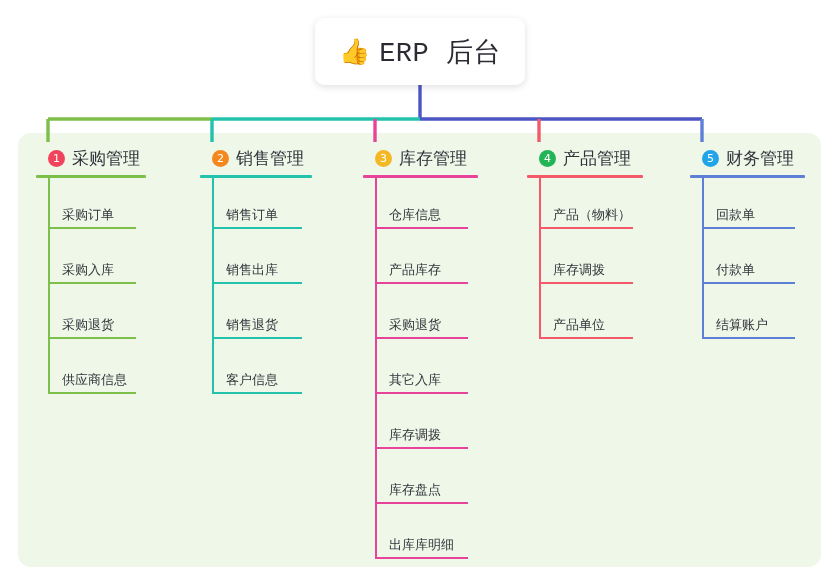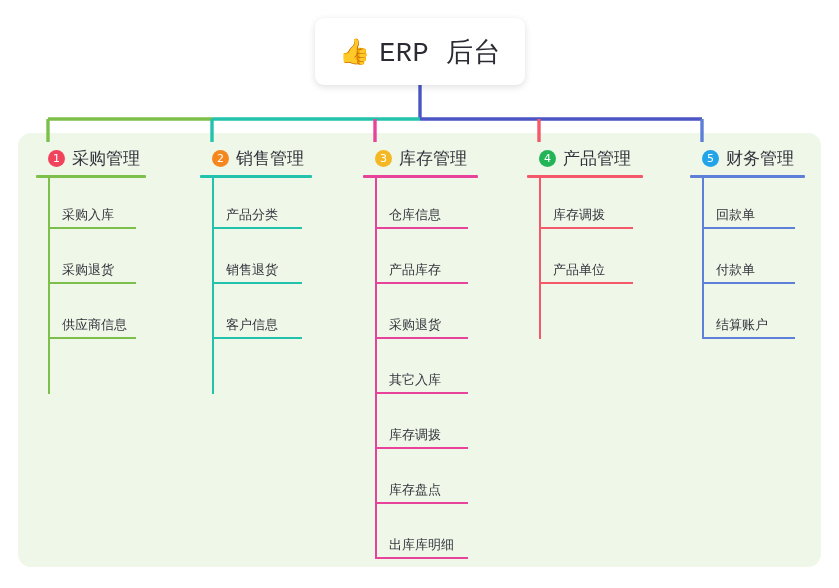--- a/index.html
+++ b/index.html
@@ -82,20 +82,24 @@
   <div id="branches">
       <div class="branch" style="left: 36px; top: 146px; width: 110px;">
         <div class="branch-head">
           <span class="badge" style="background: rgb(242, 67, 92);">1</span>
           <span class="branch-title">采购管理</span>
         </div>
         <div class="head-rule" style="background: rgb(124, 191, 74); width: 110px;"></div>
         <div class="items" style="height: 220px;">
           <div class="spine" style="background: rgb(124, 191, 74); height: 216px;"></div>
           <div class="item">
+            <span class="item-label">采购订单</span>
+            <div class="item-rule" style="background: rgb(124, 191, 74); width: 88px;"></div>
+          </div>
+          <div class="item">
             <span class="item-label">采购入库</span>
             <div class="item-rule" style="background: rgb(124, 191, 74); width: 88px;"></div>
           </div>
           <div class="item">
             <span class="item-label">采购退货</span>
             <div class="item-rule" style="background: rgb(124, 191, 74); width: 88px;"></div>
           </div>
           <div class="item">
             <span class="item-label">供应商信息</span>
             <div class="item-rule" style="background: rgb(124, 191, 74); width: 88px;"></div>
@@ -104,21 +108,25 @@
       </div>
       <div class="branch" style="left: 200px; top: 146px; width: 112px;">
         <div class="branch-head">
           <span class="badge" style="background: rgb(245, 135, 31);">2</span>
           <span class="branch-title">销售管理</span>
         </div>
         <div class="head-rule" style="background: rgb(35, 194, 172); width: 112px;"></div>
         <div class="items" style="height: 220px;">
           <div class="spine" style="background: rgb(35, 194, 172); height: 216px;"></div>
           <div class="item">
-            <span class="item-label">产品分类</span>
+            <span class="item-label">销售订单</span>
+            <div class="item-rule" style="background: rgb(35, 194, 172); width: 90px;"></div>
+          </div>
+          <div class="item">
+            <span class="item-label">销售出库</span>
             <div class="item-rule" style="background: rgb(35, 194, 172); width: 90px;"></div>
           </div>
           <div class="item">
             <span class="item-label">销售退货</span>
             <div class="item-rule" style="background: rgb(35, 194, 172); width: 90px;"></div>
           </div>
           <div class="item">
             <span class="item-label">客户信息</span>
             <div class="item-rule" style="background: rgb(35, 194, 172); width: 90px;"></div>
           </div>
@@ -164,20 +172,24 @@
       </div>
       <div class="branch" style="left: 527px; top: 146px; width: 116px;">
         <div class="branch-head">
           <span class="badge" style="background: rgb(34, 180, 87);">4</span>
           <span class="branch-title">产品管理</span>
         </div>
         <div class="head-rule" style="background: rgb(244, 89, 106); width: 116px;"></div>
         <div class="items" style="height: 165px;">
           <div class="spine" style="background: rgb(244, 89, 106); height: 161px;"></div>
           <div class="item">
+            <span class="item-label">产品（物料）</span>
+            <div class="item-rule" style="background: rgb(244, 89, 106); width: 94px;"></div>
+          </div>
+          <div class="item">
             <span class="item-label">库存调拨</span>
             <div class="item-rule" style="background: rgb(244, 89, 106); width: 94px;"></div>
           </div>
           <div class="item">
             <span class="item-label">产品单位</span>
             <div class="item-rule" style="background: rgb(244, 89, 106); width: 94px;"></div>
           </div>
         </div>
       </div>
       <div class="branch" style="left: 690px; top: 146px; width: 115px;">

